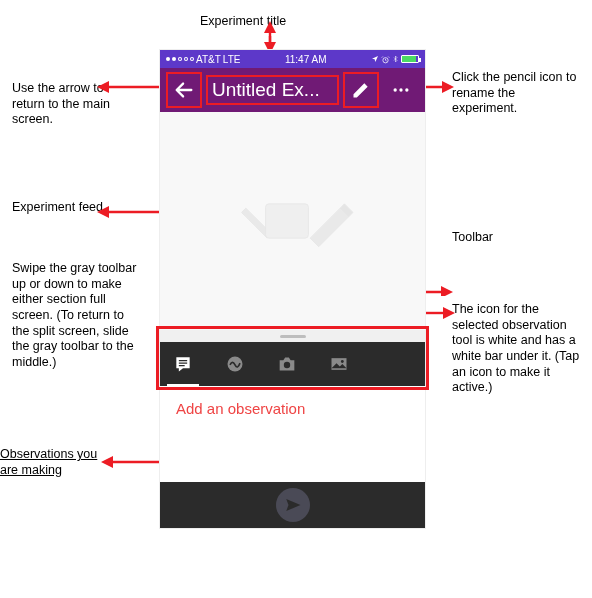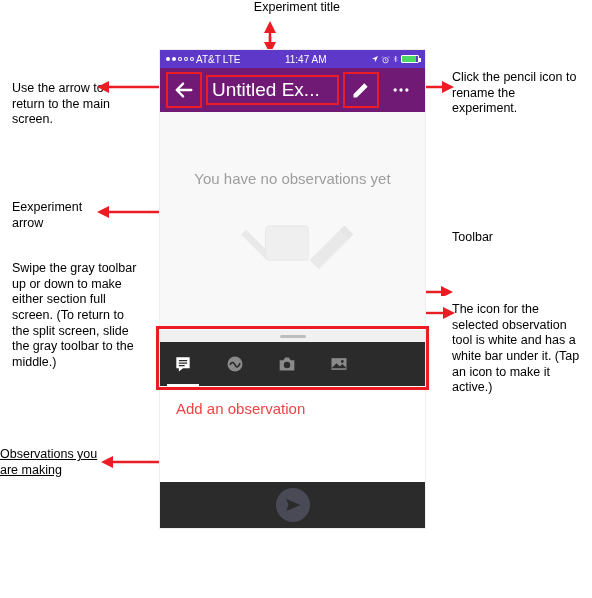--- a/index.html
+++ b/index.html
@@ -83,24 +83,24 @@
   
   .callout { position:absolute; font-size:12.5px; color:#000; line-height:1.25; }
   .callout.r { text-align:left; }
   .arrow { position:absolute; }
   .arrow line, .arrow path { stroke:#ec1c24; stroke-width:2.4; fill:none;}
   .arrow polygon { fill:#ec1c24; }
 </style>
 </head>
 <body>
 
-<div class="callout" style="left:200px; top:0; width:140px; text-align:right;">Experiment title</div>
+<div class="callout" style="left:200px; top:14px; width:140px; text-align:left;">Experiment title</div>
 <div class="callout" style="left:12px; top:81px; width:100px;">Use the arrow to return to the main screen.</div>
 <div class="callout r" style="left:452px; top:70px; width:130px;">Click the pencil icon to rename the experiment.</div>
-<div class="callout" style="left:12px; top:200px; width:100px;">Eexperiment arrow</div>
+<div class="callout" style="left:12px; top:200px; width:100px;">Experiment feed</div>
 <div class="callout" style="left:12px; top:261px; width:130px;">Swipe the gray toolbar up or down to make either section full screen. (To return to the split screen, slide the gray toolbar to the middle.)</div>
 <div class="callout r" style="left:452px; top:230px; width:100px;">Toolbar</div>
 <div class="callout r" style="left:452px; top:302px; width:130px;">The icon for the selected observation tool is white and has a white bar under it. (Tap an icon to make it active.)</div>
 <div class="callout" style="left:0; top:447px; width:110px;text-decoration:underline;">Observations you are making</div>
 
 <svg class="arrow" style="left:257px; top:21px;" width="26" height="50">
     <line x1="13" y1="46" x2="13" y2="8"></line>
     <polygon points="13,0 7,12 19,12"></polygon>
   </svg>
 <svg class="arrow" style="left:257px; top:34px;" width="26" height="20">
@@ -183,21 +183,20 @@
     <div class="ab-btn">
       <svg width="20" height="20" viewBox="0 0 24 24">
           <circle cx="5" cy="12" r="2" fill="#fff"></circle>
           <circle cx="12" cy="12" r="2" fill="#fff"></circle>
           <circle cx="19" cy="12" r="2" fill="#fff"></circle>
         </svg>
     </div>
   </div>
 
   <div class="feed">
-    <div class="feed-text">You have no observations yet</div>
     <svg class="feed-art" viewBox="0 0 160 70">
       <g fill="#d9d9d9" stroke="#d0d0d0">
         <path d="M25 20 L55 50 L50 55 L20 25 Z"></path>
         <rect x="48" y="15" width="50" height="40" rx="4" fill="#e6e6e6"></rect>
         <path d="M100 55 L135 20 L145 30 L110 65 Z"></path>
         <path d="M135 20 L145 30 L150 25 L140 15 Z" fill="#cfcfcf"></path>
       </g>
     </svg>
   </div>
 

